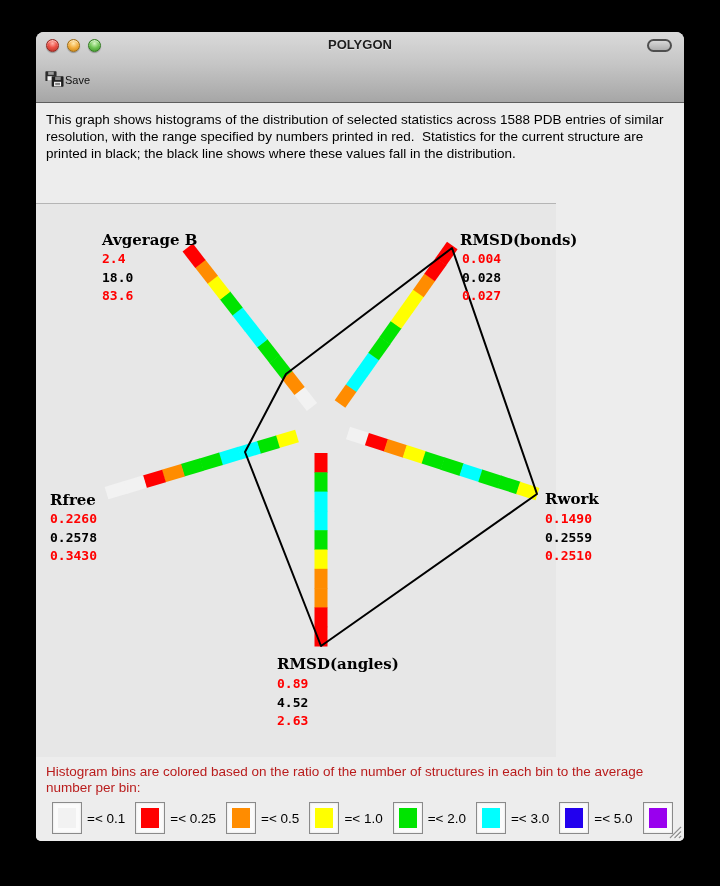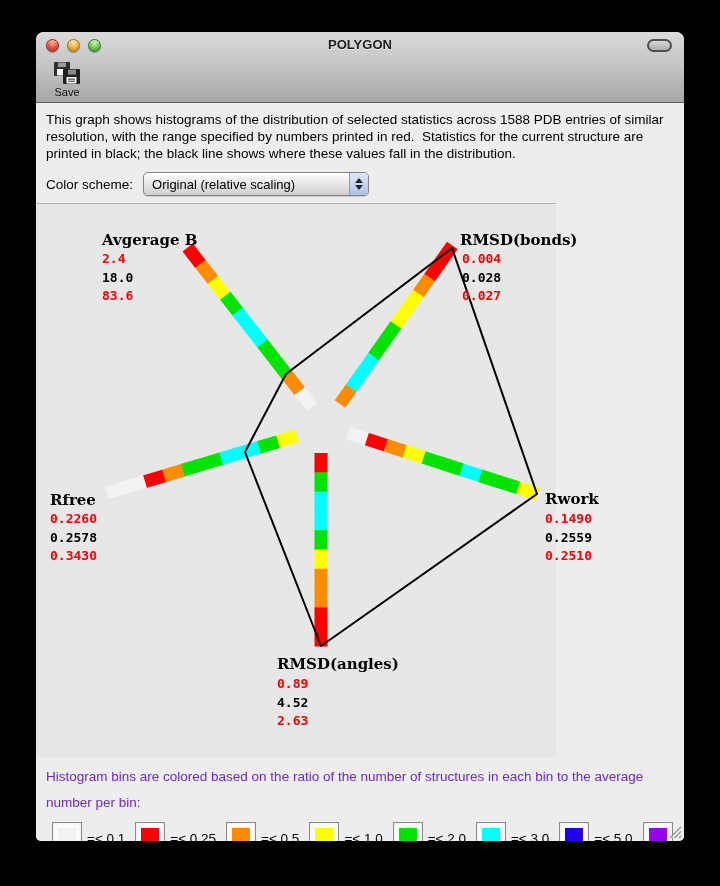--- a/index.html
+++ b/index.html
@@ -16,21 +16,21 @@
     font-size:13px;font-weight:bold;color:#1d1d1d;text-shadow:0 1px 0 rgba(255,255,255,.5);}
   .lights{position:absolute;left:10px;top:7px;display:flex;gap:8px;}
   .light{width:13px;height:13px;border-radius:50%;box-shadow:inset 0 1px 1px rgba(255,255,255,.6),0 1px 1px rgba(0,0,0,.3);}
   .light.red{background:radial-gradient(circle at 50% 30%,#ffb3ab 0%,#ee5247 45%,#ae2c23 100%);border:1px solid #92251e;box-sizing:border-box;}
   .light.yellow{background:radial-gradient(circle at 50% 30%,#ffe9b0 0%,#f3ad3d 50%,#c07f14 100%);border:1px solid #9c6a11;box-sizing:border-box;}
   .light.green{background:radial-gradient(circle at 50% 30%,#d6f7c2 0%,#6ec453 50%,#3a8f25 100%);border:1px solid #2f7a1d;box-sizing:border-box;}
   .pill{position:absolute;right:12px;top:7px;width:25px;height:13px;border-radius:8px;
     border:2px solid #4f4f4f;background:linear-gradient(#d7d7d7,#aeaeae);box-sizing:border-box;}
   .toolbar{position:relative;height:46px;}
   .tool-btn{position:absolute;left:8px;top:2px;width:46px;height:42px;display:flex;
-    flex-direction:column;align-items:center;justify-content:center;cursor:default;}
+    flex-direction:row;align-items:center;justify-content:flex-start;cursor:default;}
   .tool-btn .ticon{width:30px;height:24px;}
   .tool-btn .tlabel{font-size:11px;color:#111;margin-top:1px;}
   
   .content{position:absolute;top:71px;left:0;right:0;bottom:0;background:#ededed;border-radius:8px;}
   .descr{padding:8px 10px 0 10px;width:628px;font-size:13.5px;line-height:17px;color:#000;white-space:pre-wrap;}
   .scheme-row{display:flex;align-items:center;padding:10px 10px 8px 10px;}
   .scheme-label{font-size:13.5px;color:#000;margin-right:10px;}
   .popup{position:relative;width:224px;height:22px;border:1px solid #848484;border-radius:5px;
     background:linear-gradient(#ffffff,#e9e9e9 45%,#cfcfcf);display:flex;align-items:center;
     box-shadow:0 1px 1px rgba(0,0,0,.15);}
@@ -40,21 +40,21 @@
   .tri-up{width:0;height:0;border-left:4px solid transparent;border-right:4px solid transparent;border-bottom:5px solid #20262e;}
   .tri-dn{width:0;height:0;border-left:4px solid transparent;border-right:4px solid transparent;border-top:5px solid #20262e;}
   
   .plot-area{position:absolute;top:100px;left:0;width:520px;height:553px;background:#e7e7e7;
     border-top:1px solid #b5b5b5;border-bottom:1px solid #b5b5b5;box-sizing:content-box;}
   .plot-area svg{display:block;}
   .axis-label{font-family:"DejaVu Serif","Liberation Serif",serif;font-size:15px;font-weight:bold;fill:#000;}
   .axis-value{font-family:"DejaVu Sans Mono","Liberation Mono",monospace;font-size:13px;font-weight:bold;}
   
   .footer{position:absolute;top:654px;left:0;right:0;bottom:0;background:#ededed;}
-  .footer-text{padding:7px 8px 0 10px;width:628px;font-size:13.5px;line-height:26px;color:#6d28d9;}
+  .footer-text{padding:7px 8px 0 10px;width:628px;font-size:13.5px;line-height:16px;color:#b91c1c;}
   .legend-row{display:flex;align-items:center;padding:6px 0 0 16px;white-space:nowrap;}
   .legend-item{display:flex;align-items:center;margin-right:10px;}
   .swatch-frame{width:28px;height:30px;border:1px solid #8a8a8a;background:#fbfbfb;
     display:flex;align-items:center;justify-content:center;margin-right:5px;box-shadow:inset 0 0 2px rgba(0,0,0,.15);}
   .swatch{width:18px;height:20px;display:block;}
   .legend-label{font-size:13.5px;color:#000;}
   .grip{position:absolute;right:2px;bottom:2px;width:14px;height:14px;}
 </style>
 </head>
 <body>
@@ -83,30 +83,20 @@
           <rect x="16" y="19.6" width="7" height="1.3" fill="#555"></rect>
         </svg>
         <div class="tlabel">Save</div>
       </div>
     </div>
   </div>
 
   <div class="content">
     <div class="descr">This graph shows histograms of the distribution of selected statistics across 1588 PDB entries of similar resolution, with the range specified by numbers printed in red.  Statistics for the current structure are printed in black; the black line shows where these values fall in the distribution.</div>
 
-    <div class="scheme-row">
-      <span class="scheme-label">Color scheme:</span>
-      <div class="popup">
-        <span class="ptext">Original (relative scaling)</span>
-        <span class="stepper">
-          <span class="tri-up"></span>
-          <span class="tri-dn"></span>
-        </span>
-      </div>
-    </div>
 
     <div class="plot-area">
       <svg width="648" height="553" viewBox="0 0 648 553">
           <g transform="translate(276,203) rotate(-127.94974974112688)">
             <rect x="0.00" y="-6.5" width="20.66" height="13" fill="#f2f2f2"></rect>
             <rect x="20.16" y="-6.5" width="20.66" height="13" fill="#ff8c00"></rect>
             <rect x="40.33" y="-6.5" width="20.66" height="13" fill="#00e400"></rect>
             <rect x="60.49" y="-6.5" width="20.66" height="13" fill="#00e400"></rect>
             <rect x="80.65" y="-6.5" width="20.66" height="13" fill="#00ffff"></rect>
             <rect x="100.82" y="-6.5" width="20.66" height="13" fill="#00ffff"></rect>

